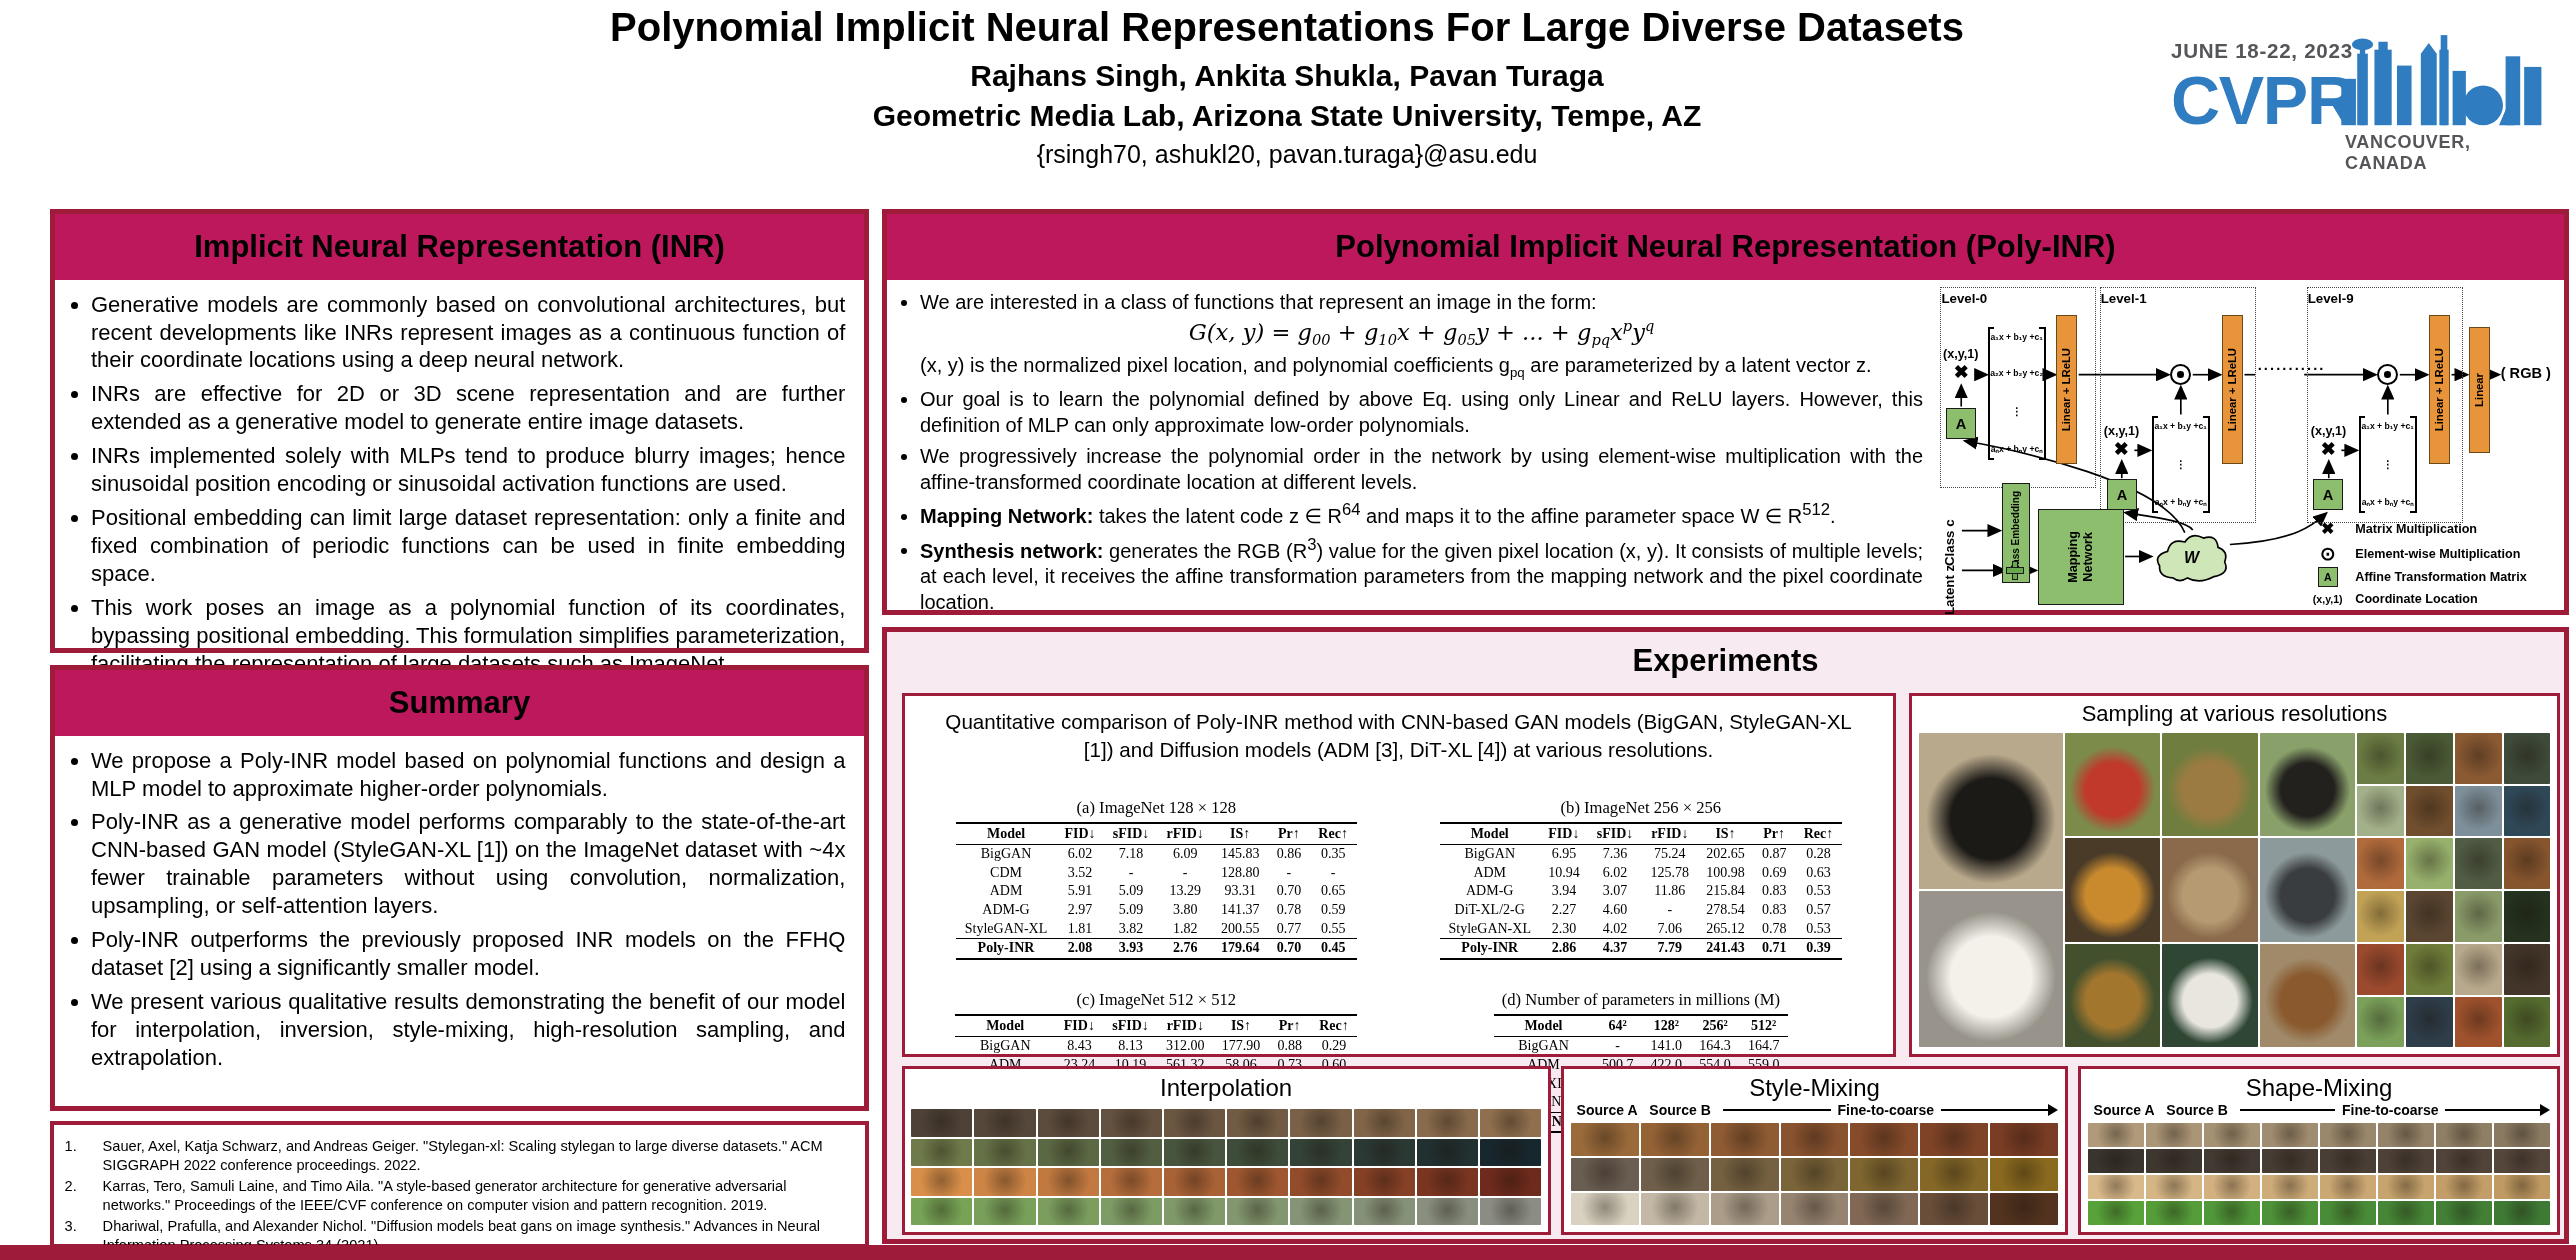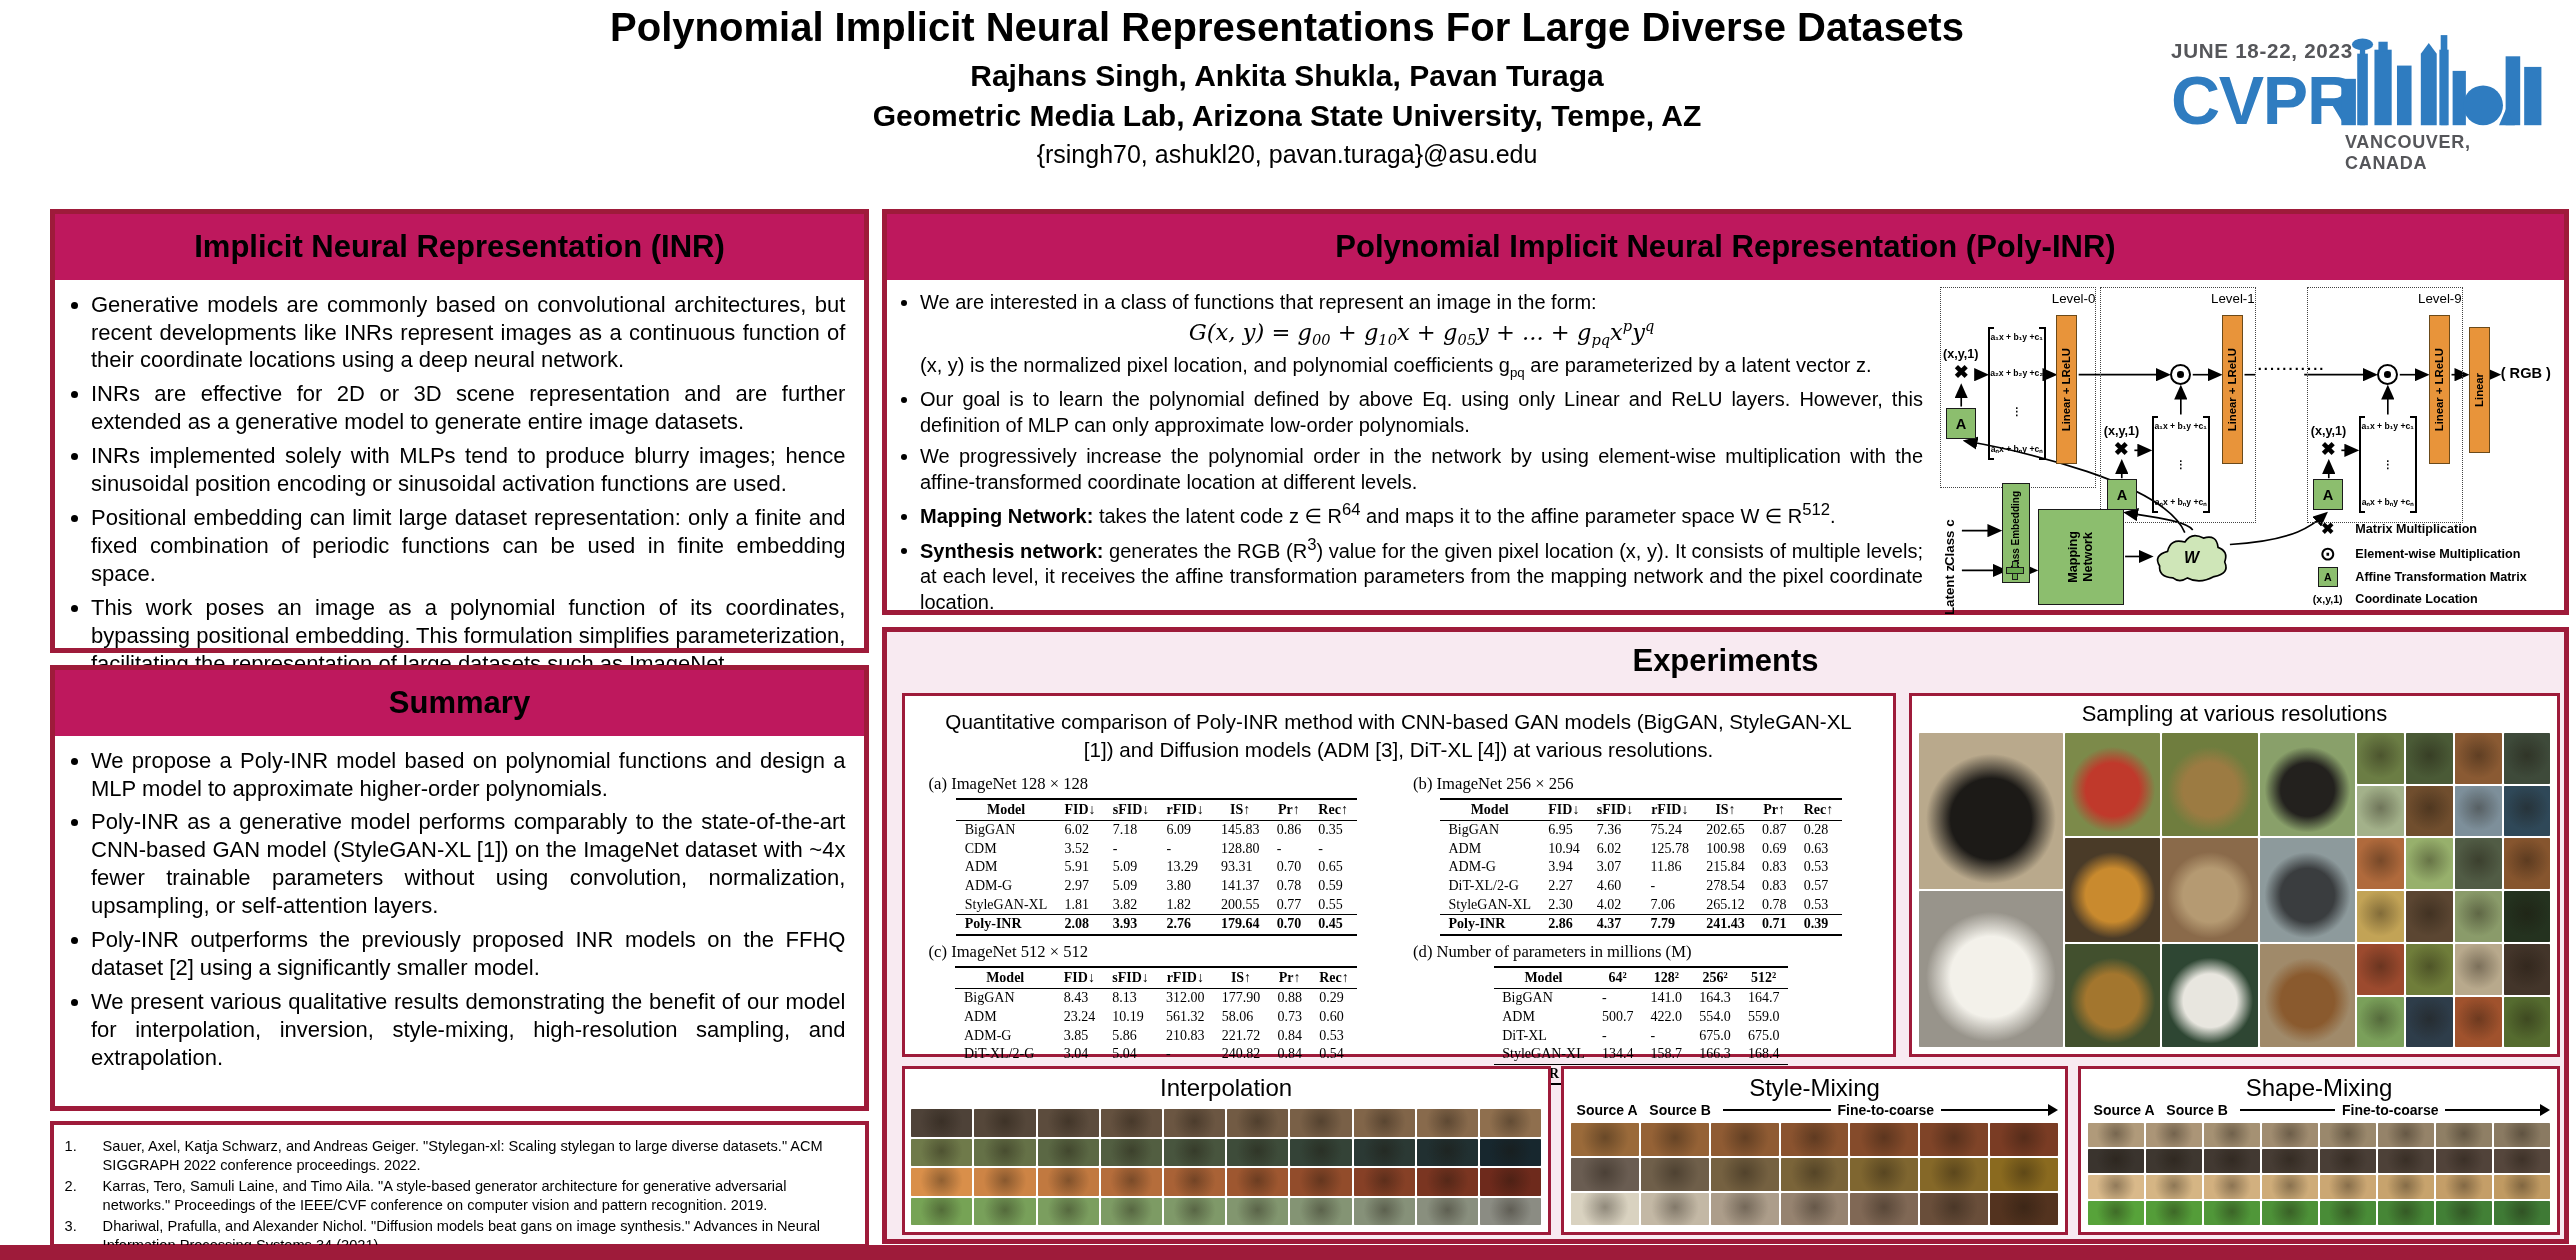--- a/index.html
+++ b/index.html
@@ -48,21 +48,21 @@
   .poly-bullets{width:1015px;margin-left:33px;margin-top:9.3px;}
   .poly-bullets li{font-size:20px;line-height:1.3;margin-bottom:4.6px;}
   .equation{display:block;text-align:center;font-family:"DejaVu Serif",serif;font-style:italic;font-size:22.6px;margin:1.3px 0 2.7px 0;}
   .equation sub,.equation sup{font-size:14.6px;}
   sub.small{font-size:13.3px;}
 
   
   .diagram{position:absolute;right:9.3px;top:69px;width:617px;height:332px;font-family:"Liberation Sans",sans-serif;}
   .diagram .abs{position:absolute;}
   .lvl{position:absolute;border:1.3px dotted #444;}
-  .lvl-label{position:absolute;top:2.7px;left:0;right:0;text-align:right;font-weight:400;font-size:13.3px;}
+  .lvl-label{position:absolute;top:2.7px;left:0;right:0;text-align:left;font-weight:700;font-size:13.3px;}
   .coord{font-weight:800;font-size:12.6px;}
   .matmul{font-size:18px;font-weight:900;}
   .abox{position:absolute;width:30.5px;height:30.5px;background:#8CBE6E;border:1.3px solid #1a1a1a;text-align:center;line-height:30.5px;font-weight:800;font-size:14.6px;box-sizing:border-box;}
   .matrix{position:absolute;box-sizing:border-box;padding:5.3px 2.7px;display:flex;flex-direction:column;justify-content:space-between;align-items:center;}
   .matrix .mrow{font-size:8.6px;font-weight:700;white-space:nowrap;}
   .matrix .vd{font-size:10.6px;font-weight:700;}
   .matrix .bl,.matrix .br{position:absolute;top:0;bottom:0;width:6.6px;border:2px solid #000;box-sizing:border-box;}
   .matrix .bl{left:0;border-right:none;}
   .matrix .br{right:0;border-left:none;}
   .obar{position:absolute;background:#E8943A;border:1.3px solid #6b4a1a;box-sizing:border-box;display:flex;align-items:center;justify-content:center;}
@@ -82,21 +82,21 @@
   .legend-lab{font-weight:800;font-size:12.6px;margin-left:6.6px;white-space:nowrap;}
   .legend-abox{display:inline-block;width:20px;height:20px;background:#8CBE6E;border:1.3px solid #1a1a1a;line-height:18.6px;font-size:10.6px;font-weight:800;box-sizing:border-box;}
 
   
   .exp-box{left:882px;top:627px;width:1687px;height:617px;background:#F8EAF1;}
   .exp-box .band{height:57px;line-height:57px;background:#F8EAF1;}
   .panel{position:absolute;background:#fff;border:3.3px solid #9E1B3A;box-sizing:border-box;}
   .tables-panel{left:14.6px;top:61px;width:994px;height:364px;}
   .tables-caption{margin:12px 26.5px 0 26.5px;text-align:center;font-size:20.6px;line-height:1.35;}
   .tables-grid{position:absolute;left:24px;right:24px;top:78px;bottom:8px;display:grid;grid-template-columns:1fr 1fr;grid-template-rows:1fr 1fr;column-gap:29px;row-gap:6.6px;}
-  .tbl-block{}
+  .tbl-block{text-align:center;margin-top:24px;}
   .tbl-caption{font-family:"Liberation Serif",serif;font-size:16.6px;margin-bottom:4px;}
   table.datatable{border-collapse:collapse;margin:0 auto;font-family:"Liberation Serif",serif;font-size:14px;}
   table.datatable th{font-weight:700;padding:2px 8.6px;border-top:2.7px double #000;border-bottom:1.3px solid #000;}
   table.datatable td{padding:1.3px 8.6px;}
   table.datatable tr.last-row td{font-weight:700;border-top:1.3px solid #000;border-bottom:2.7px double #000;}
   .sampling-panel{left:1022px;top:61px;width:651px;height:364px;}
   .panel-title{text-align:center;font-size:22px;font-weight:400;margin-top:5.3px;}
   .big-title{font-size:24px;}
   .mosaic{position:absolute;left:6.6px;right:6.6px;top:37px;bottom:6.6px;display:grid;gap:2px;grid-auto-flow:row dense;}
   .tile{border-radius:0.7px;}

